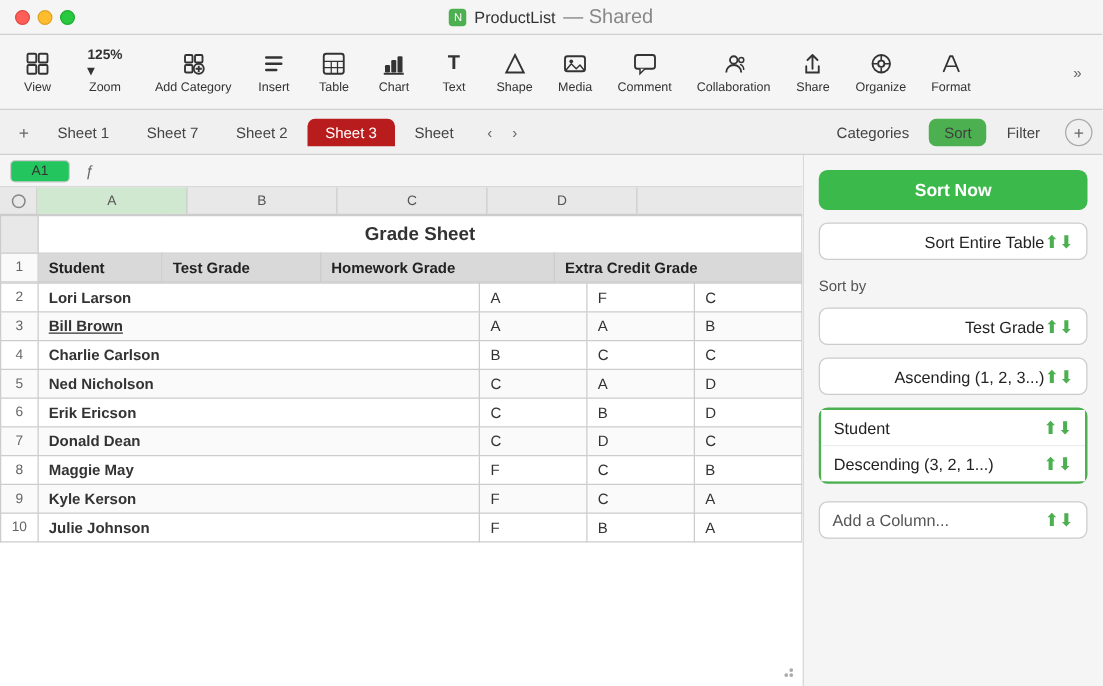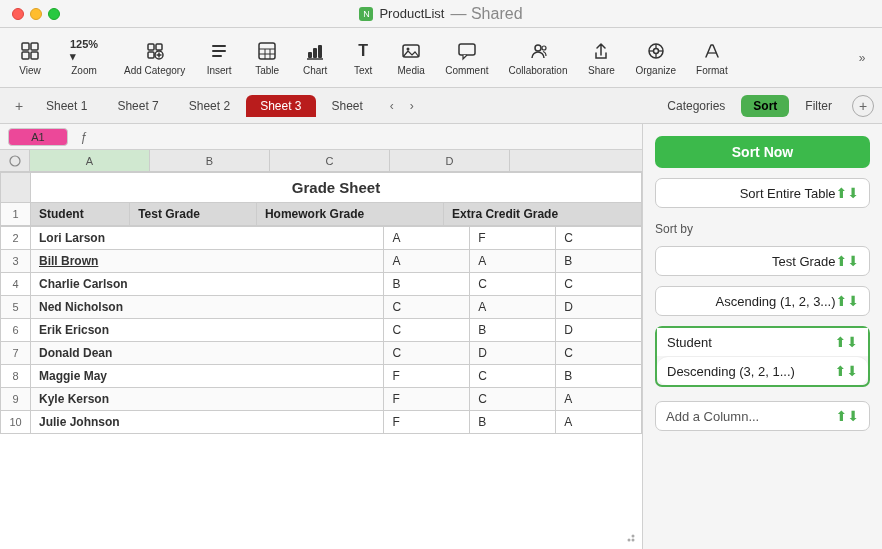--- a/index.html
+++ b/index.html
@@ -170,22 +170,22 @@
     }
     .right-tab {
       padding: 4px 12px;
       border-radius: 6px;
       font-size: 12px;
       cursor: pointer;
       color: #444;
     }
     .right-tab.active {
       background: #4caf50;
-      color: #000000;
-      font-weight: 700;
+      color: #404040;
+      font-weight: 400;
     }
     .filter-tab {
       padding: 4px 12px;
       font-size: 12px;
       cursor: pointer;
       color: #444;
     }
     .tab-plus {
       width: 22px;
       height: 22px;
@@ -346,21 +346,20 @@
       display: flex;
       align-items: center;
       background: white;
       padding: 6px 10px;
       justify-content: space-between;
       cursor: pointer;
     }
     .dropdown-open-body {
       background: white;
       border-top: 1px solid #eee;
-      border-radius: 11px;
     }
     .dropdown-option {
       display: flex;
       align-items: center;
       padding: 6px 10px;
       justify-content: space-between;
       cursor: pointer;
     }
 
     .add-col-row {
@@ -383,22 +382,22 @@
     .formula-bar {
       height: 26px;
       background: #f5f5f5;
       border-bottom: 1px solid #d0d0d0;
       display: flex;
       align-items: center;
       padding: 0 8px;
       gap: 6px;
     }
     .formula-cell-ref {
-      width: 60px;
-      background: #ec4899;
+      width: 48px;
+      background: #22c55e;
       border: 1px solid #ccc;
       border-radius: 4px;
       padding: 2px 6px;
       font-size: 11px;
       color: #333;
       display: flex;
       align-items: center;
       justify-content: center;
     }
     .formula-icon {
@@ -500,20 +499,28 @@
           <rect x="8" y="7" width="4" height="10" rx="1" fill="#333"></rect>
           <rect x="13" y="4" width="4" height="13" rx="1" fill="#333"></rect>
           <line x1="2" y1="18" x2="18" y2="18" stroke="#333" stroke-width="1.5"></line>
         </svg>
     </div>
     <span class="toolbar-label">Chart</span>
   </div>
   <div class="toolbar-item">
     <div class="toolbar-icon" style="font-size:16px;font-weight:700;color:#333;">T</div>
     <span class="toolbar-label">Text</span>
+  </div>
+  <div class="toolbar-item">
+    <div class="toolbar-icon">
+      <svg width="20" height="20" viewBox="0 0 20 20">
+          <polygon points="10,3 17,17 3,17" fill="none" stroke="#333" stroke-width="1.5"></polygon>
+        </svg>
+    </div>
+    <span class="toolbar-label">Shape</span>
   </div>
   <div class="toolbar-item">
     <div class="toolbar-icon">
       <svg width="20" height="20" viewBox="0 0 20 20">
           <rect x="2" y="4" width="16" height="12" rx="2" fill="none" stroke="#333" stroke-width="1.5"></rect>
           <circle cx="7" cy="8" r="1.5" fill="#333"></circle>
           <polyline points="2,16 7,10 11,14 14,11 18,16" fill="none" stroke="#333" stroke-width="1.2"></polyline>
         </svg>
     </div>
     <span class="toolbar-label">Media</span>

